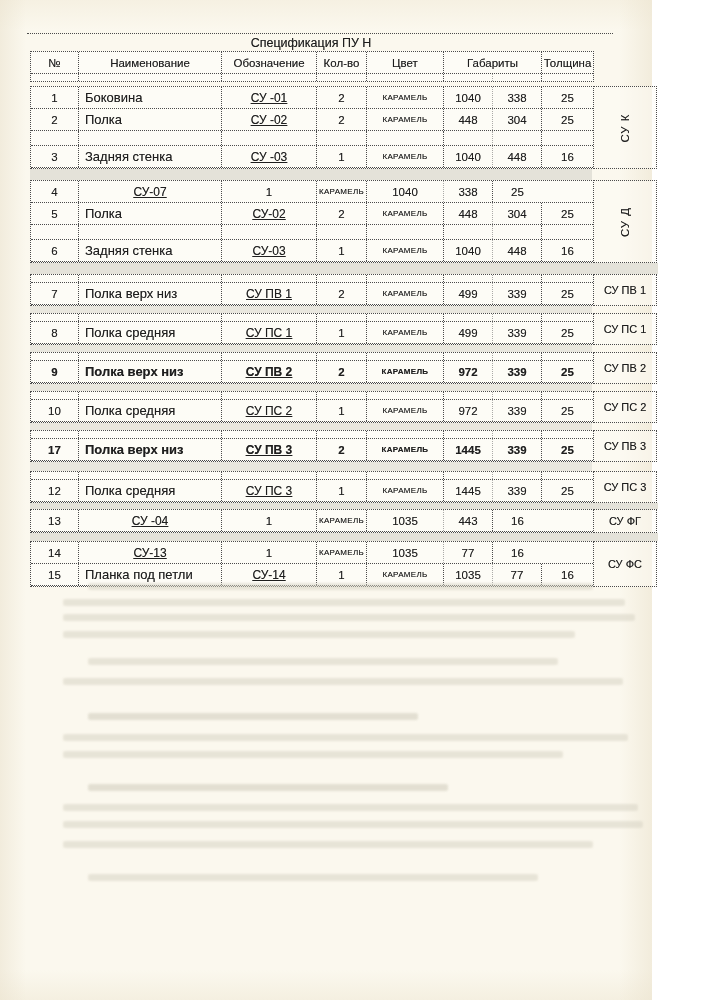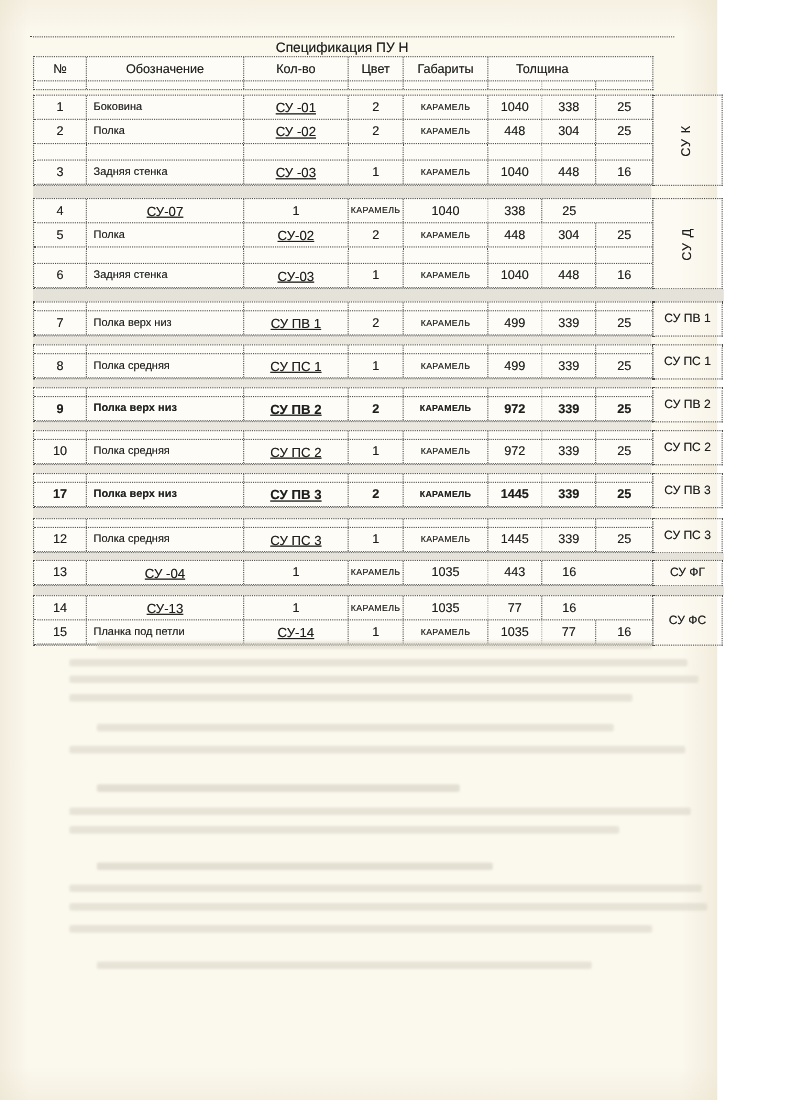--- a/index.html
+++ b/index.html
@@ -26,21 +26,21 @@
   .trow.thin{height:7px;}
   .trow.empty{height:14px;}
   .trow:last-child{border-bottom:none;}
   .cell{
     display:flex;align-items:center;justify-content:center;
     border-right:1px dotted #4b4b4b;box-sizing:border-box;
     font-size:11.5px;color:#1e1e1e;text-shadow:0 0 .5px rgba(40,40,40,.55);
     overflow:hidden;white-space:nowrap;
   }
   .cell.last{border-right:none;}
-  .c-name{justify-content:flex-start;padding-left:6px;font-size:10px;}
+  .c-name{justify-content:flex-start;padding-left:6px;font-size:13px;}
   .c-des{font-size:12px;text-decoration:underline;}
   .c-col{font-size:8px;letter-spacing:.3px;}
   .c-d1{border-right:1px dotted rgba(70,70,70,.45);}
   .hrow .cell{font-size:11.5px;}
   .bw .cell{font-weight:bold;}
   .glabel{
     position:absolute;left:562px;top:-1px;bottom:-1px;width:64px;box-sizing:border-box;
     border:1px dotted #4b4b4b;display:flex;align-items:center;justify-content:center;
     background:rgba(253,252,246,.5);
     font-size:11px;color:#1d1d1d;text-shadow:0 0 .5px rgba(40,40,40,.55);white-space:nowrap;
@@ -60,20 +60,21 @@
 <div class="page">
 
   <div class="rule-top"></div>
   <div class="doc-title">Спецификация ПУ Н</div>
 
   <div class="tablewrap">
 
     <div class="section">
       <div class="trow h7 hrow">
         <div class="cell">№</div>
+        <div class="cell">Наименование</div>
         <div class="cell">Обозначение</div>
         <div class="cell">Кол-во</div>
         <div class="cell">Цвет</div>
         <div class="cell">Габариты</div>
         <div class="cell last">Толщина</div>
       </div>
       <div class="trow thin">
         <div class="cell"></div>
           <div class="cell"></div>
           <div class="cell"></div>

